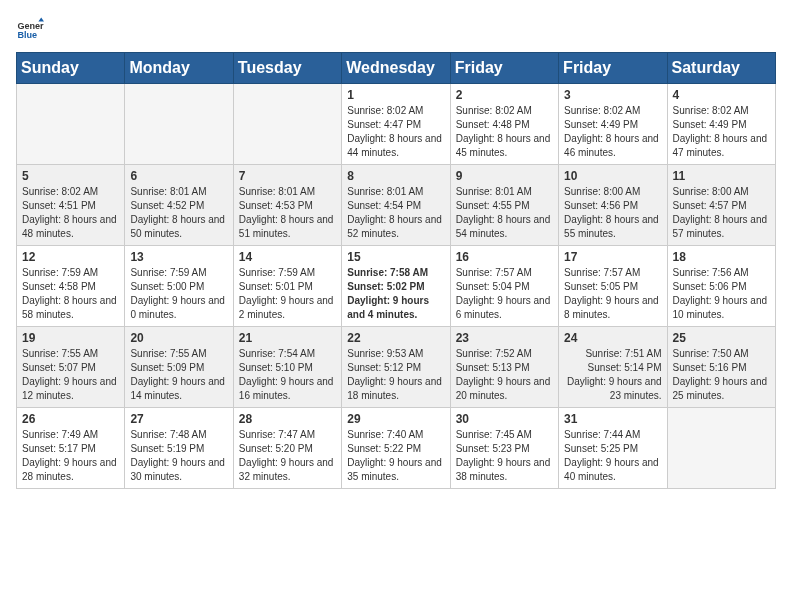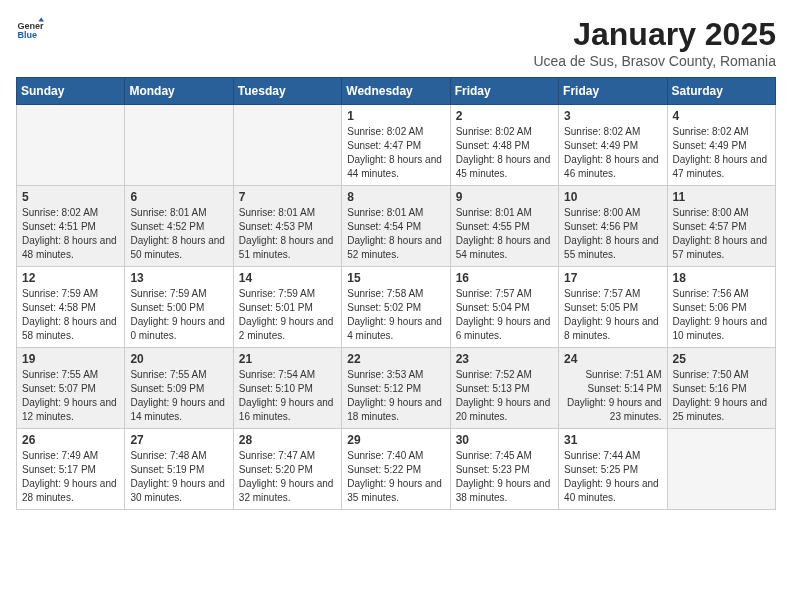--- a/index.html
+++ b/index.html
@@ -45,21 +45,21 @@
       color: #555;
     }
     .calendar {
       width: 100%;
       border-collapse: collapse;
       border: 1px solid #ccc;
     }
     .calendar th {
       background-color: #2a6099;
       color: #fff;
-      font-size: 12px;
+      font-size: 16px;
       font-weight: bold;
       padding: 6px 4px;
       text-align: left;
       border: 1px solid #1e4d7a;
     }
     .calendar td {
       border: 1px solid #ccc;
       vertical-align: top;
       padding: 4px 5px;
       width: 108px;
@@ -93,24 +93,20 @@
   <div class="logo">
     <svg class="logo-icon" viewBox="0 0 40 40">
       <rect x="0" y="0" width="40" height="40" fill="white"></rect>
       <text x="2" y="18" font-size="13" font-weight="bold" fill="#333" font-family="Arial">General</text>
       <text x="2" y="32" font-size="13" font-weight="bold" fill="#1a5fa8" font-family="Arial">Blue</text>
       <polygon points="32,8 40,8 36,2" fill="#1a5fa8"></polygon>
     </svg>
     <div class="logo-text">
     </div>
   </div>
-  <div class="title-block">
-    <div class="month-title">January 2025</div>
-    <div class="location">Ucea de Sus, Brasov County, Romania</div>
-  </div>
 </div>
 
 <table class="calendar">
   <thead>
     <tr>
     <th>Sunday</th>
         <th>Monday</th>
         <th>Tuesday</th>
         <th>Wednesday</th>
         <th>Friday</th>
@@ -206,21 +202,21 @@
 Daylight: 9 hours and 0 minutes.</div>
         </td>
         <td>
           <span class="day-number">14</span>
           <div class="day-info" style="white-space: pre-line;">Sunrise: 7:59 AM
 Sunset: 5:01 PM
 Daylight: 9 hours and 2 minutes.</div>
         </td>
         <td>
           <span class="day-number">15</span>
-          <div class="day-info" style="white-space: pre-line;">Sunrise: 7:58 AM
+          <div class="day-info" style="white-space: pre-line; font-weight: bold;">Sunrise: 7:58 AM
 Sunset: 5:02 PM
 Daylight: 9 hours and 4 minutes.</div>
         </td>
         <td>
           <span class="day-number">16</span>
           <div class="day-info" style="white-space: pre-line;">Sunrise: 7:57 AM
 Sunset: 5:04 PM
 Daylight: 9 hours and 6 minutes.</div>
         </td>
         <td>
@@ -250,21 +246,21 @@
 Daylight: 9 hours and 14 minutes.</div>
         </td>
         <td>
           <span class="day-number">21</span>
           <div class="day-info" style="white-space: pre-line;">Sunrise: 7:54 AM
 Sunset: 5:10 PM
 Daylight: 9 hours and 16 minutes.</div>
         </td>
         <td>
           <span class="day-number">22</span>
-          <div class="day-info" style="white-space: pre-line;">Sunrise: 3:53 AM
+          <div class="day-info" style="white-space: pre-line;">Sunrise: 9:53 AM
 Sunset: 5:12 PM
 Daylight: 9 hours and 18 minutes.</div>
         </td>
         <td>
           <span class="day-number">23</span>
           <div class="day-info" style="white-space: pre-line;">Sunrise: 7:52 AM
 Sunset: 5:13 PM
 Daylight: 9 hours and 20 minutes.</div>
         </td>
         <td>

